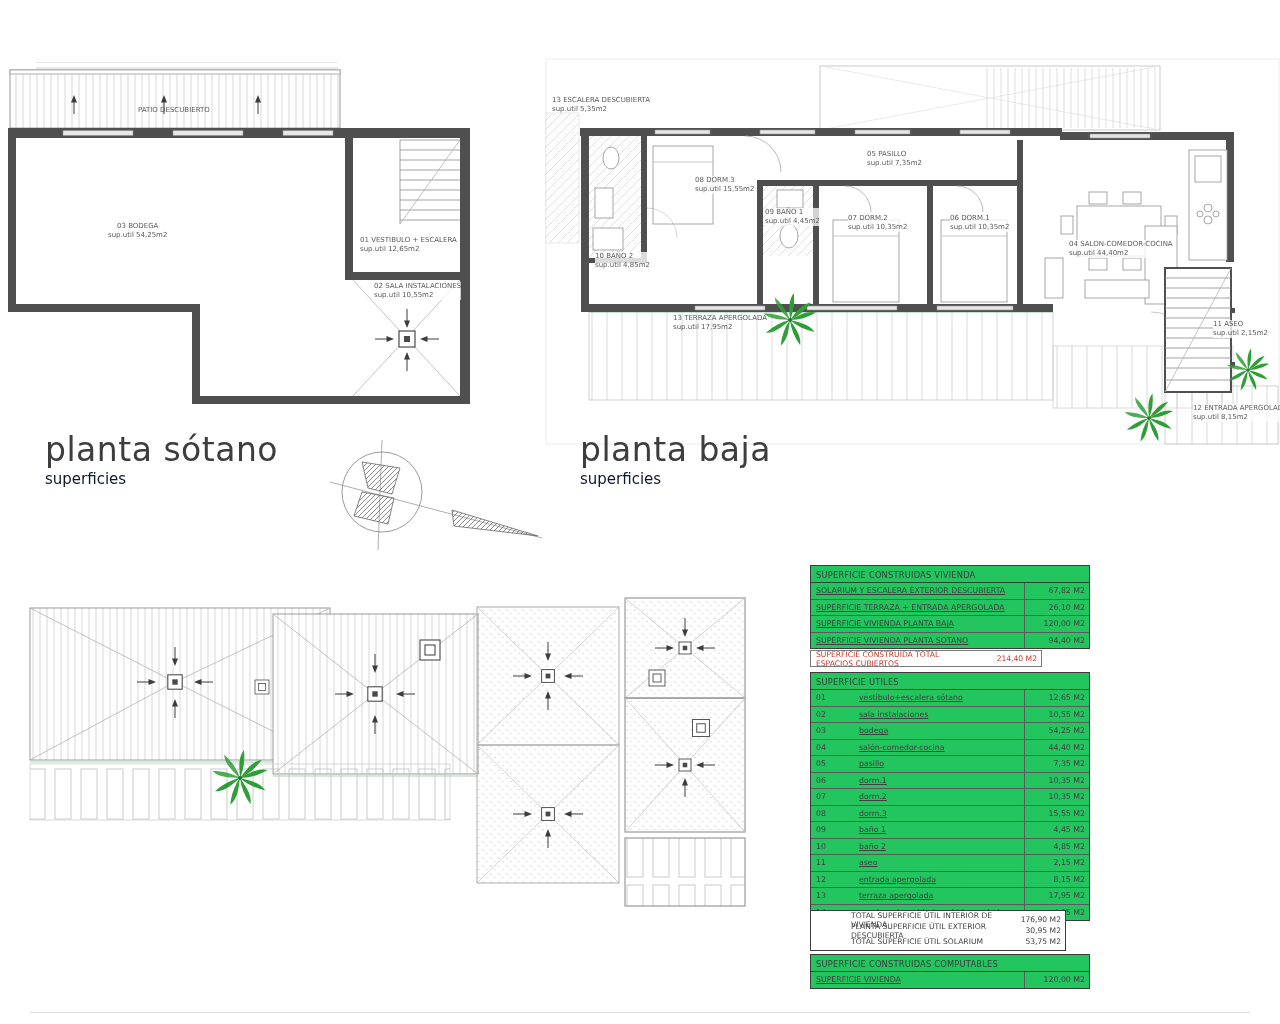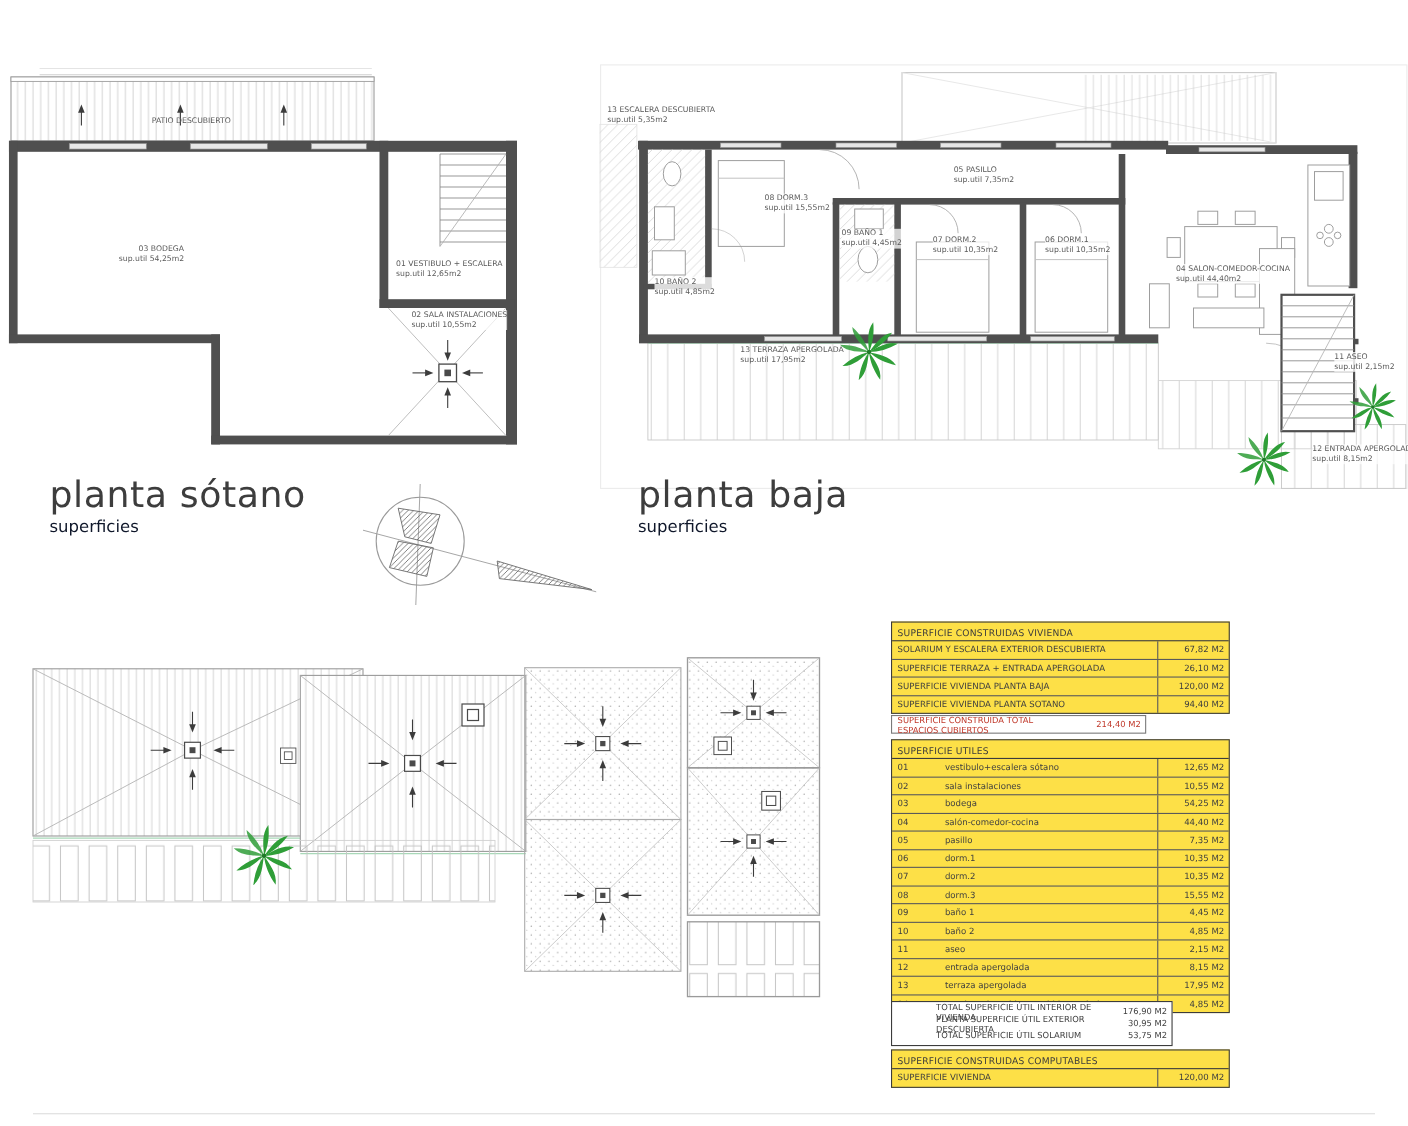--- a/index.html
+++ b/index.html
@@ -8,27 +8,27 @@
   .abs{position:absolute;}
   
   .plabel{position:absolute;font-size:7px;line-height:1.25;color:#5a5a5a;white-space:nowrap;}
   .plabel span{display:block;}
   .plabel.center{text-align:center;}
   
   .ptitle{position:absolute;color:#3d3d3d;}
   .ptitle .t{font-size:33px;letter-spacing:.5px;}
   .ptitle .s{font-size:15px;color:#0f172a;margin-top:1px;}
   
-  .tbl{position:absolute;left:810px;width:308px;border:1.5px solid #3c3c3c;background:#fde047;box-sizing:border-box;}
+  .tbl{position:absolute;left:810px;width:280px;border:1.5px solid #3c3c3c;background:#22c55e;box-sizing:border-box;}
   .tbl-h{height:15px;display:flex;align-items:center;padding:1px 5px 0 5px;border-bottom:1.3px solid #3c3c3c;
          font-size:8.3px;color:#3c3c3c;letter-spacing:.2px;}
   .trow{display:flex;align-items:stretch;height:15.5px;border-bottom:1px solid #5a5a5a;font-size:7.8px;color:#3f3f3f;}
   .trow:last-child{border-bottom:none;}
   .trow .num{width:17px;display:flex;align-items:center;padding-left:5px;}
-  .trow .lbl{flex:1;display:flex;align-items:center;padding:0 4px 0 5px;overflow:hidden;}
+  .trow .lbl{flex:1;display:flex;align-items:center;padding:0 4px 0 5px;overflow:hidden;text-decoration:underline;}
   .trow .lbl.ind{padding-left:26px;}
   .trow .val{width:60px;border-left:1px solid #5a5a5a;display:flex;align-items:center;justify-content:flex-end;padding-right:4px;}
   .redbox{position:absolute;left:810px;width:232px;height:17px;border:1px solid #7a7a7a;background:#fff;
           display:flex;align-items:center;box-sizing:border-box;font-size:7.6px;color:#c0392b;}
   .redbox .lbl{flex:1;padding-left:5px;}
   .redbox .val{width:60px;text-align:right;padding-right:4px;}
   .totbox{position:absolute;left:810px;width:256px;border:1.3px solid #3c3c3c;background:#fff;box-sizing:border-box;
           font-size:7.6px;color:#3f3f3f;padding:3px 0;}
   .totline{display:flex;height:11px;align-items:center;}
   .totline .lbl{flex:1;padding-left:40px;}
@@ -129,21 +129,21 @@
         <use href="#drain" transform="translate(399,277)"></use>
         <use href="#arr" transform="translate(367,277)"></use>
         <use href="#arr" transform="translate(431,277) rotate(180)"></use>
         <use href="#arr" transform="translate(399,247) rotate(90)"></use>
         <use href="#arr" transform="translate(399,309) rotate(-90)"></use>
       </g>
     </svg>
     <div class="plabel center" style="left:130px;top:44px;">
       <span>PATIO DESCUBIERTO</span>
     </div>
-    <div class="plabel center" style="left:100px;top:160px;text-align:right;">
+    <div class="plabel center" style="left:100px;top:160px;">
       <span>03 BODEGA</span>
         <span>sup.util 54,25m2</span>
     </div>
     <div class="plabel" style="left:352px;top:174px;">
       <span>01 VESTIBULO + ESCALERA</span>
         <span>sup.util 12,65m2</span>
     </div>
     <div class="plabel" style="left:366px;top:220px;background:rgba(255,255,255,.7);">
       <span>02 SALA INSTALACIONES</span>
         <span>sup.util 10,55m2</span>

